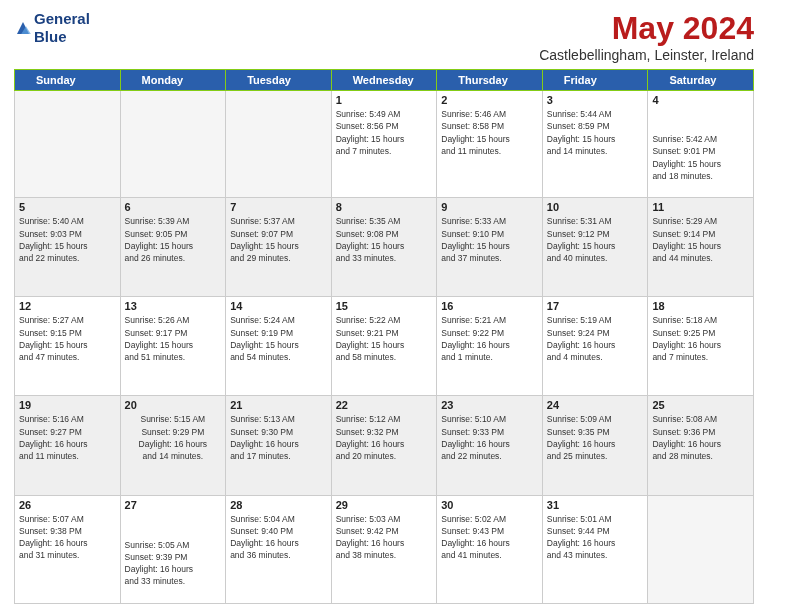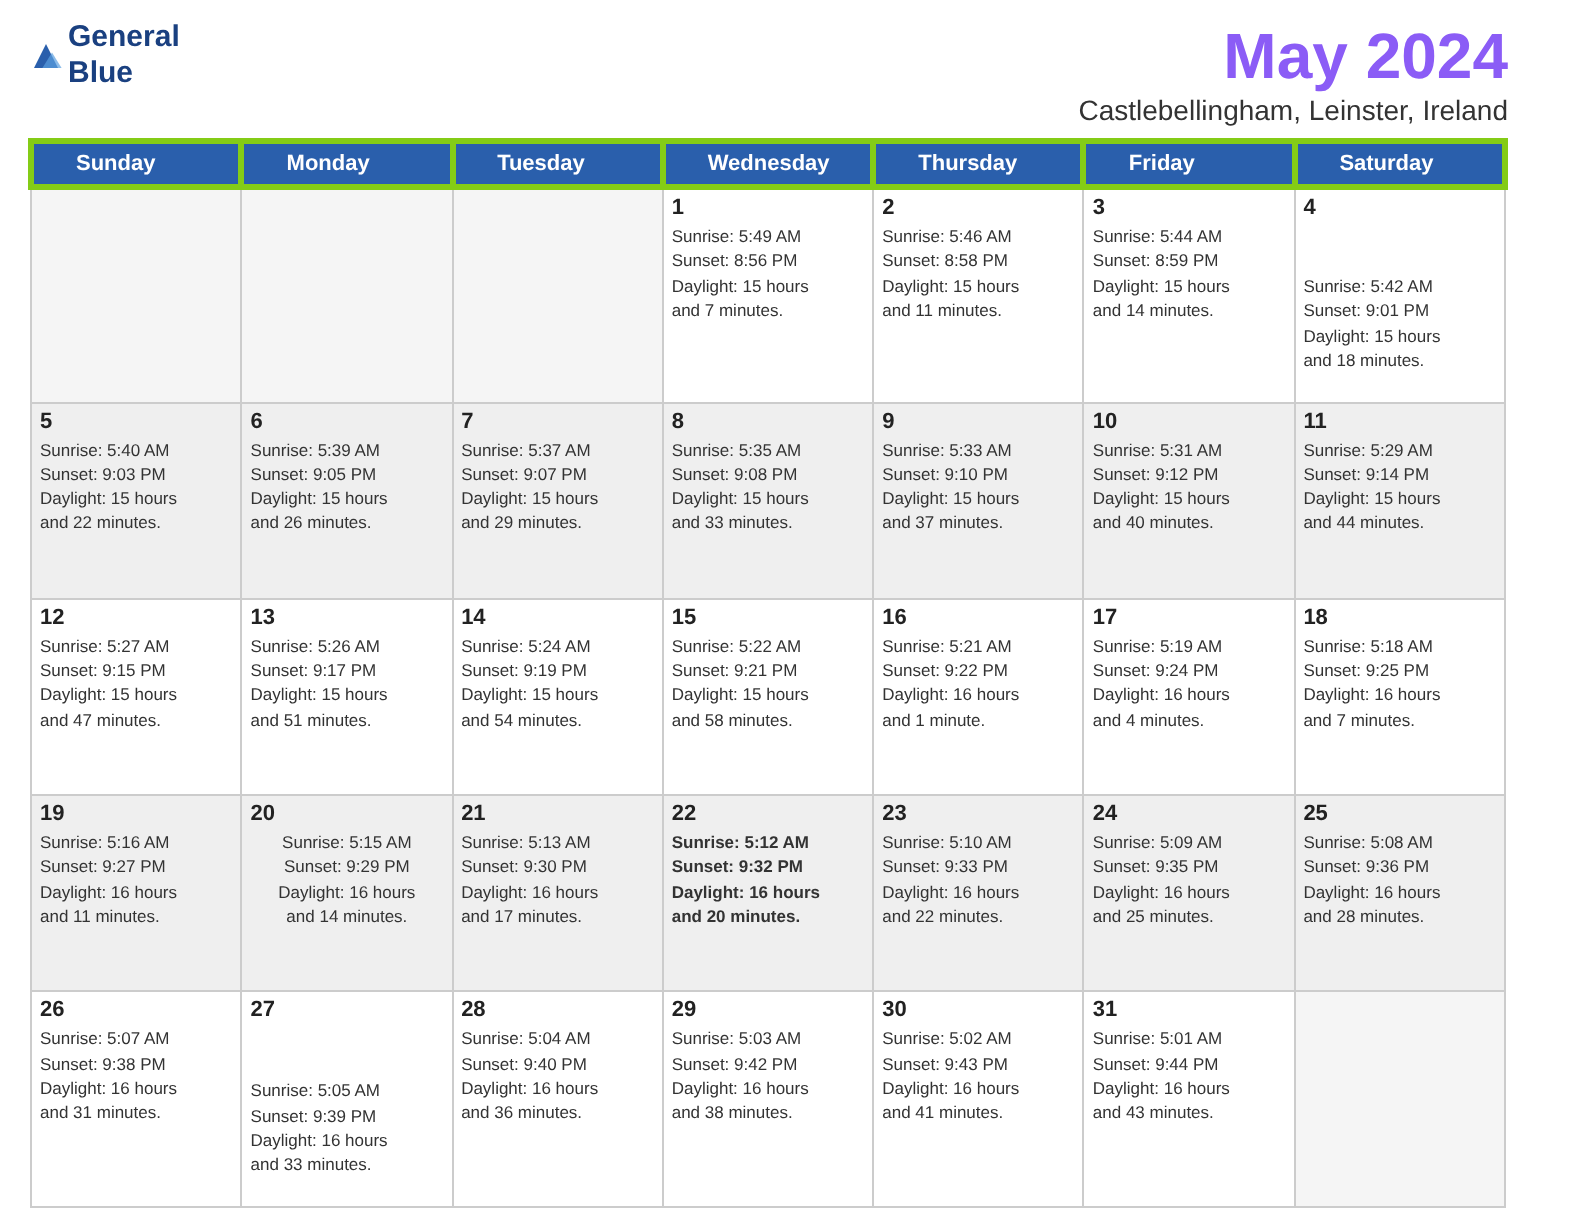--- a/index.html
+++ b/index.html
@@ -41,40 +41,40 @@
       width: 18px;
       height: 18px;
       margin-right: 2px;
     }
     .title-section {
       text-align: right;
     }
     .month-title {
       font-size: 32px;
       font-weight: bold;
-      color: #8b5cf6;
+      color: #b91c1c;
     }
     .subtitle {
       font-size: 14px;
       color: #333;
     }
     .calendar-table {
       width: 100%;
       border-collapse: collapse;
       flex: 1;
       table-layout: fixed;
     }
     .calendar-table th {
       background-color: #2a5fac;
       color: #fff;
       font-size: 11px;
       font-weight: bold;
       padding: 4px 21px;
       text-align: left;
-      border: 3px solid #84cc16;
+      border: 1px solid #84cc16;
       margin-left: 32px;
     }
     .calendar-table td {
       border: 1px solid #ccc;
       vertical-align: top;
       padding: 3px 4px;
       font-size: 9px;
       color: #333;
       background: #fff;
       height: 88px;
@@ -284,21 +284,21 @@
           </td>
           <td>
             <span class="day-number">21</span>
             <div class="day-info" style="white-space: pre-line;">Sunrise: 5:13 AM
 Sunset: 9:30 PM
 Daylight: 16 hours
 and 17 minutes.</div>
           </td>
           <td>
             <span class="day-number">22</span>
-            <div class="day-info" style="white-space: pre-line; font-weight: bold;">Sunrise: 5:12 AM
+            <div class="day-info" style="white-space: pre-line;">Sunrise: 5:12 AM
 Sunset: 9:32 PM
 Daylight: 16 hours
 and 20 minutes.</div>
           </td>
           <td>
             <span class="day-number">23</span>
             <div class="day-info" style="white-space: pre-line;">Sunrise: 5:10 AM
 Sunset: 9:33 PM
 Daylight: 16 hours
 and 22 minutes.</div>

